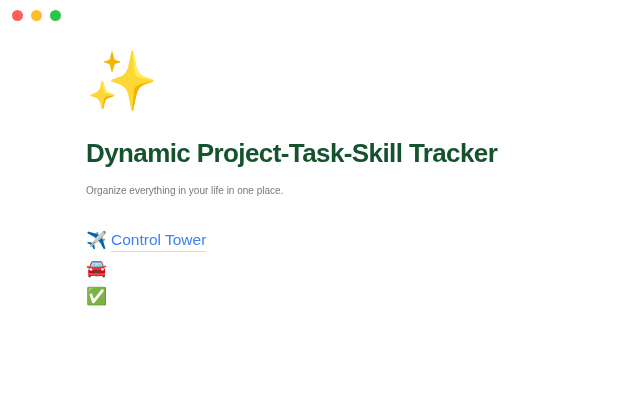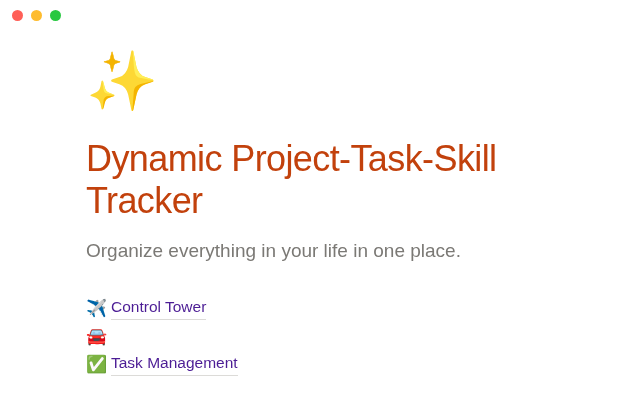--- a/index.html
+++ b/index.html
@@ -63,31 +63,31 @@
   .page-icon {
     font-size: 58px;
     line-height: 1;
     margin-top: 22px;
     height: 74px;
     display: block;
     user-select: none;
   }
 
   .page-title {
-    font-size: 36px;
-    font-weight: normal;
+    font-size: 26px;
+    font-weight: bold;
     line-height: 1.18;
     letter-spacing: -0.6px;
-    color: #c2410c;
+    color: #14532d;
     margin: 12px 0 0 0;
     max-width: 452px;
   }
 
   .page-subtitle {
-    font-size: 19px;
+    font-size: 10px;
     line-height: 1.5;
     color: #7b7975;
     margin: 14px 0 16px 0;
   }
 
   .link-list {
     list-style: none;
     margin: 29px 0 0 0;
     padding: 0;
   }
@@ -100,21 +100,21 @@
   .link-emoji {
     font-size: 17px;
     line-height: 1;
     width: 25px;
     flex: 0 0 25px;
     display: inline-block;
     user-select: none;
   }
   .link-text {
     font-size: 15.5px;
-    color: #4c1d95;
+    color: #3b82f6;
     text-decoration: none;
     border-bottom: 1px solid #dcdbd8;
     padding-bottom: 1px;
     line-height: 1.3;
     cursor: pointer;
   }
 </style>
 </head>
 <body>
 
@@ -143,19 +143,18 @@
         <span class="link-emoji">✈️</span>
         <span class="link-text">Control Tower</span>
       </li>
 
       <li class="link-item">
         <span class="link-emoji">🚘</span>
       </li>
 
       <li class="link-item">
         <span class="link-emoji">✅</span>
-        <span class="link-text">Task Management</span>
       </li>
 
     </ul>
 
   </div>
 </div>
 
 </body></html>

